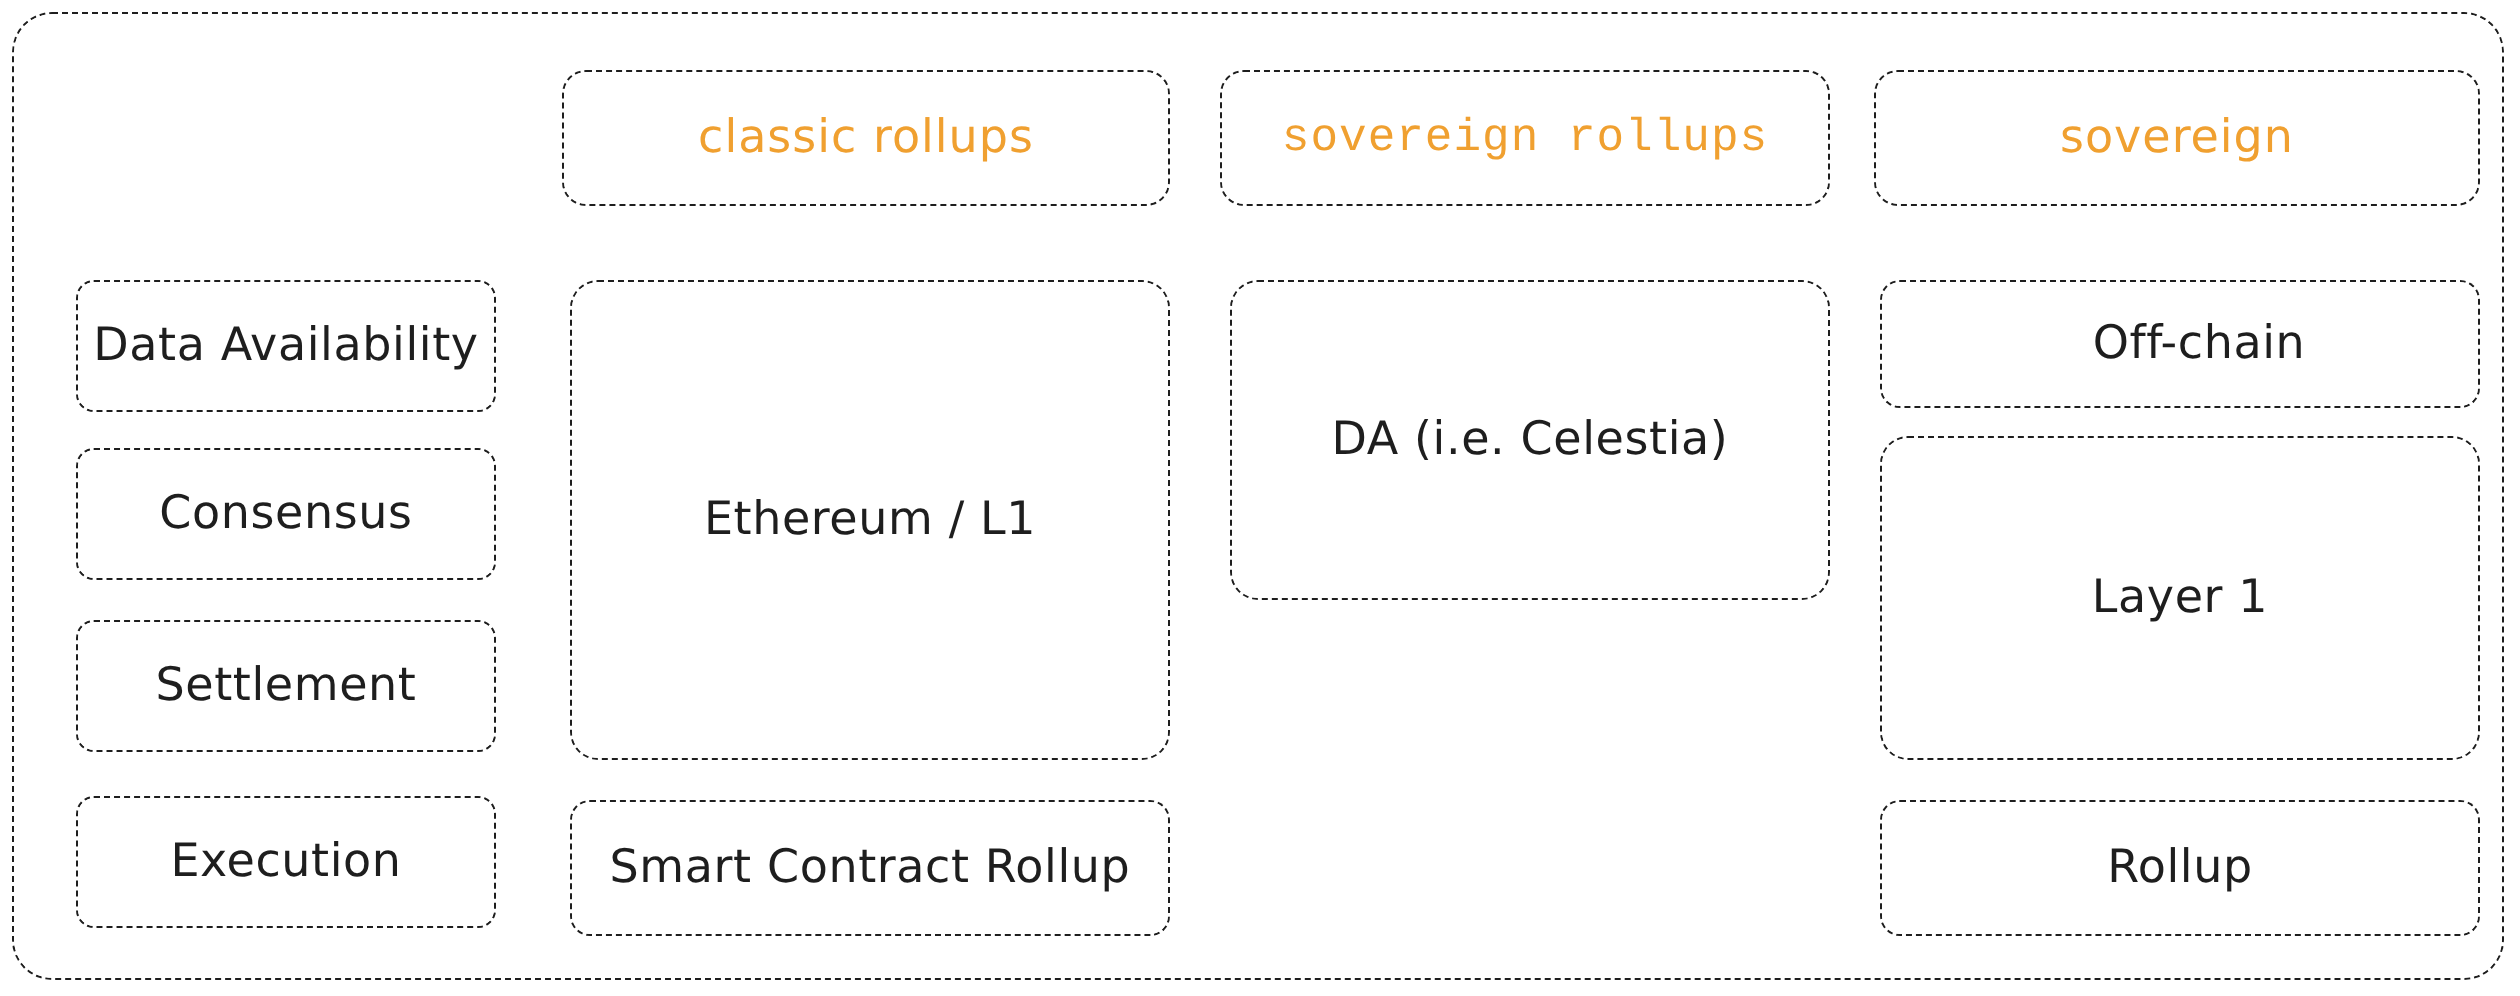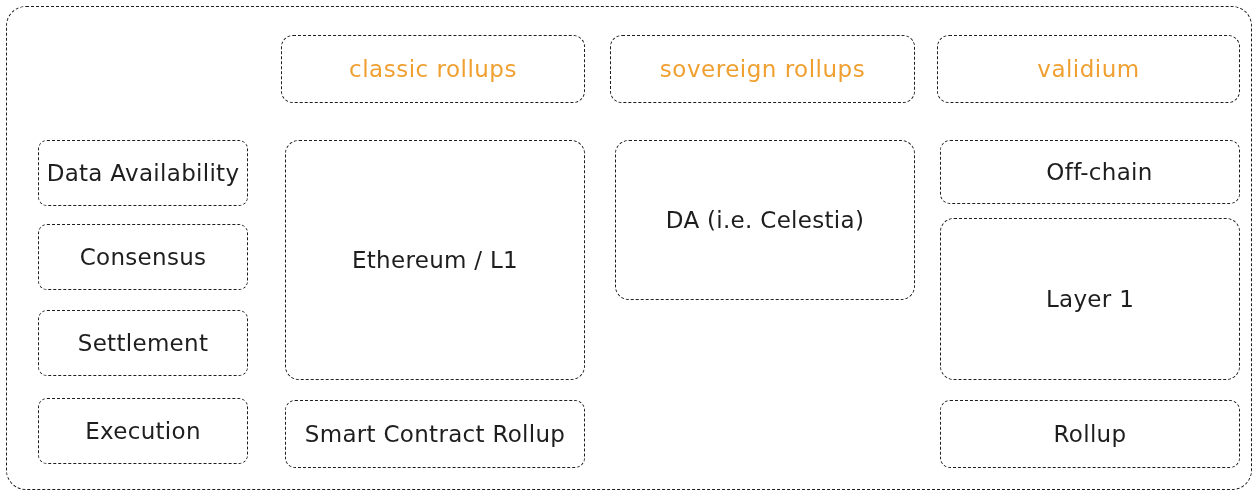--- a/index.html
+++ b/index.html
@@ -44,21 +44,21 @@
   }
 
   .cell-label {
     color: var(--stroke);
     font-size: 23px;
     letter-spacing: 0.3px;
   }
 
   
   .h-classic   { left: 281px; top: 35px; width: 304px; height: 68px; }
-  .h-sovereign { left: 610px; top: 35px; width: 305px; height: 68px; }
+  .h-sovereign { left: 610px; top: 35px; width: 305px; height: 68px; font-family: Liberation Mono, monospace; }
   .h-validium  { left: 937px; top: 35px; width: 303px; height: 68px; }
 
   
   .r-da         { left: 38px; top: 140px; width: 210px; height: 66px; border-radius: 9px; }
   .r-consensus  { left: 38px; top: 224px; width: 210px; height: 66px; border-radius: 9px; }
   .r-settlement { left: 38px; top: 310px; width: 210px; height: 66px; border-radius: 9px; }
   .r-execution  { left: 38px; top: 398px; width: 210px; height: 66px; border-radius: 9px; }
 
   
   .c-l1  { left: 285px; top: 140px; width: 300px; height: 240px; border-radius: 14px; }
@@ -80,21 +80,21 @@
 
   <div class="box outer"></div>
 
   <div class="box h-classic">
     <span class="header-label">classic rollups</span>
   </div>
   <div class="box h-sovereign">
     <span class="header-label">sovereign rollups</span>
   </div>
   <div class="box h-validium">
-    <span class="header-label">validium</span>
+    <span class="header-label">sovereign</span>
   </div>
 
   <div class="box r-da">
     <span class="cell-label">Data Availability</span>
   </div>
   <div class="box r-consensus">
     <span class="cell-label">Consensus</span>
   </div>
   <div class="box r-settlement">
     <span class="cell-label">Settlement</span>

